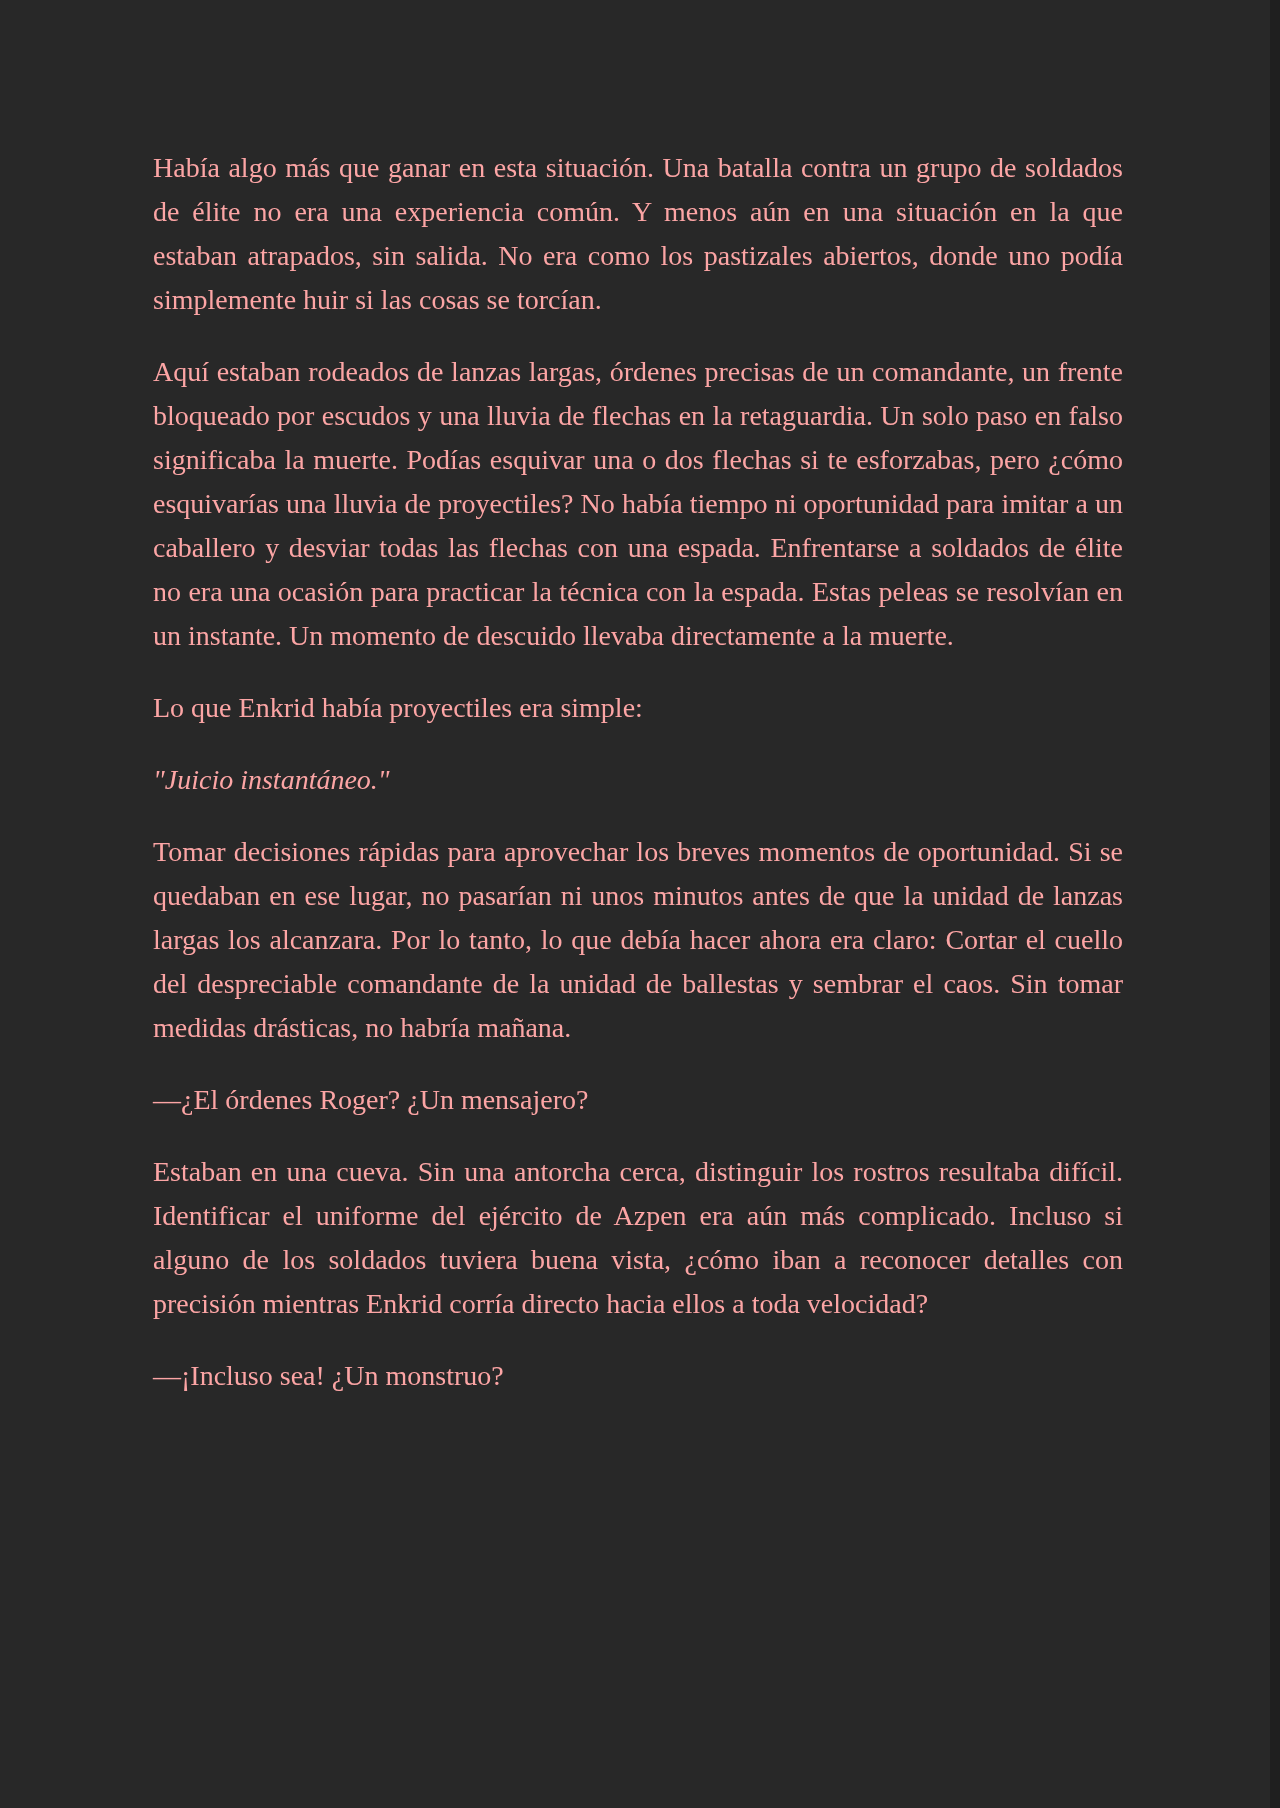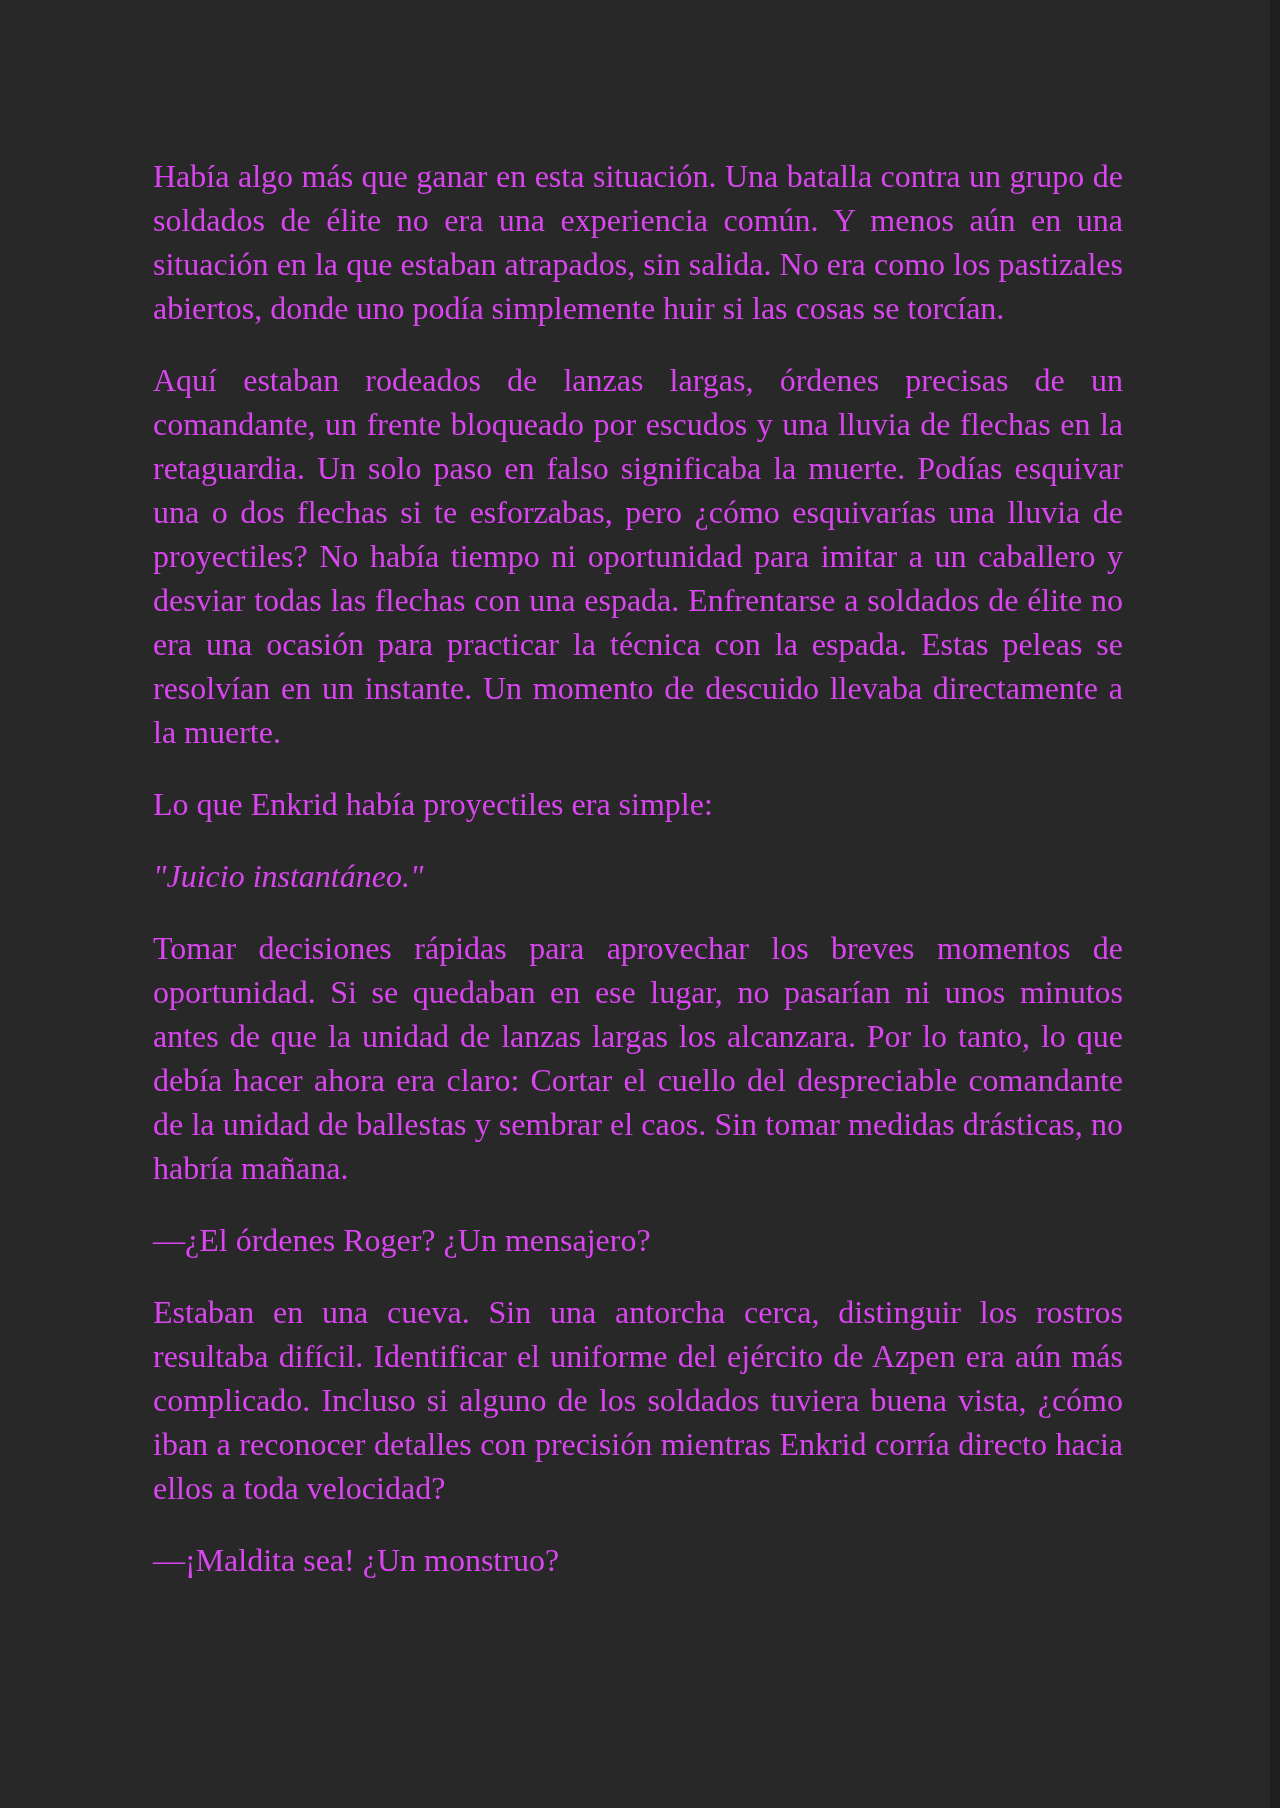--- a/index.html
+++ b/index.html
@@ -10,24 +10,24 @@
     width: 1280px;
     height: 1808px;
     background: #282828;
     overflow: hidden;
     position: relative;
     font-family: "Liberation Serif", serif;
   }
   .reader-page {
     position: absolute;
     left: 153px;
-    top: 154px;
+    top: 146px;
     width: 970px;
-    color: #d946ef;
-    font-size: 32px;
+    color: #fca5a5;
+    font-size: 28px;
     line-height: 44px;
     text-align: justify;
   }
   .reader-page p {
     margin: 0 0 28px 0;
     padding: 0;
   }
   .reader-page p.quote-italic {
     font-style: italic;
   }
@@ -44,16 +44,16 @@
 <body>
 
 <div class="reader-page">
   <p>Había algo más que ganar en esta situación. Una batalla contra un grupo de soldados de élite no era una experiencia común. Y menos aún en una situación en la que estaban atrapados, sin salida. No era como los pastizales abiertos, donde uno podía simplemente huir si las cosas se torcían.</p>
   <p>Aquí estaban rodeados de lanzas largas, órdenes precisas de un comandante, un frente bloqueado por escudos y una lluvia de flechas en la retaguardia. Un solo paso en falso significaba la muerte. Podías esquivar una o dos flechas si te esforzabas, pero ¿cómo esquivarías una lluvia de proyectiles? No había tiempo ni oportunidad para imitar a un caballero y desviar todas las flechas con una espada. Enfrentarse a soldados de élite no era una ocasión para practicar la técnica con la espada. Estas peleas se resolvían en un instante. Un momento de descuido llevaba directamente a la muerte.</p>
   <p>Lo que Enkrid había proyectiles era simple:</p>
   <p class="quote-italic">"Juicio instantáneo."</p>
   <p>Tomar decisiones rápidas para aprovechar los breves momentos de oportunidad. Si se quedaban en ese lugar, no pasarían ni unos minutos antes de que la unidad de lanzas largas los alcanzara. Por lo tanto, lo que debía hacer ahora era claro: Cortar el cuello del despreciable comandante de la unidad de ballestas y sembrar el caos. Sin tomar medidas drásticas, no habría mañana.</p>
   <p>—¿El órdenes Roger? ¿Un mensajero?</p>
   <p>Estaban en una cueva. Sin una antorcha cerca, distinguir los rostros resultaba difícil. Identificar el uniforme del ejército de Azpen era aún más complicado. Incluso si alguno de los soldados tuviera buena vista, ¿cómo iban a reconocer detalles con precisión mientras Enkrid corría directo hacia ellos a toda velocidad?</p>
-  <p>—¡Maldita sea! ¿Un monstruo?</p>
+  <p>—¡Incluso sea! ¿Un monstruo?</p>
 </div>
 
 <div class="scrollbar-track"></div>
 
 </body></html>

